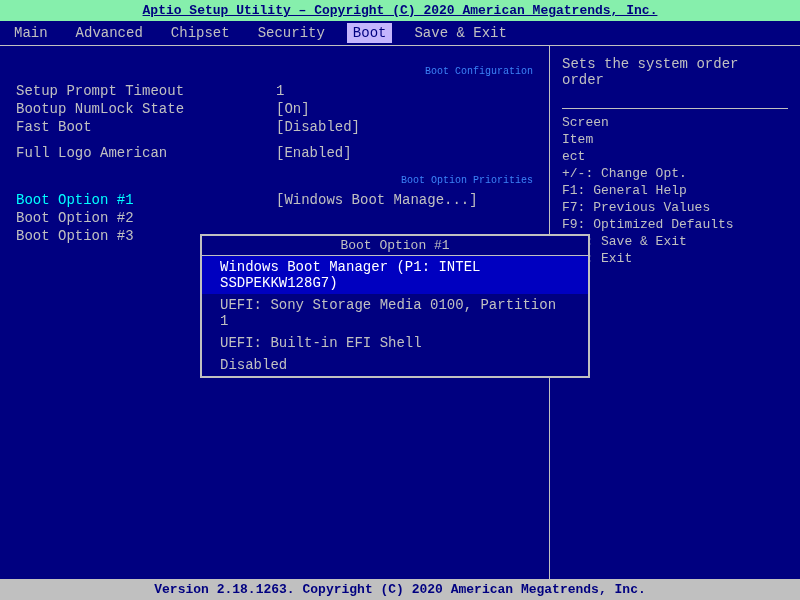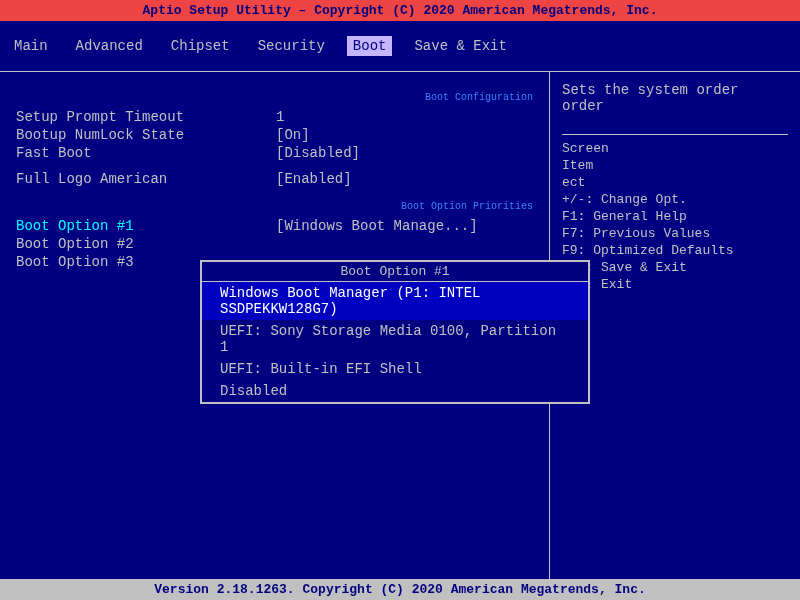--- a/index.html
+++ b/index.html
@@ -13,33 +13,34 @@
       overflow: hidden;
     }
     #app {
       width: 800px;
       height: 600px;
       display: flex;
       flex-direction: column;
     }
     
     #title-bar {
-      background: #ef4444;
+      background: #86efac;
       color: #000080;
       text-align: center;
       padding: 3px 0;
       font-size: 13px;
       font-weight: bold;
+      text-decoration: underline;
     }
     
     #menu-bar {
       background: #000080;
       display: flex;
       flex-direction: row;
-      padding: 15px 8px;
+      padding: 2px 8px;
       border-bottom: 1px solid #c0c0c0;
       gap: 16px;
     }
     .menu-item {
       color: #c0c0c0;
       cursor: pointer;
       padding: 2px 6px;
       font-size: 14px;
     }
     .menu-item.active {

